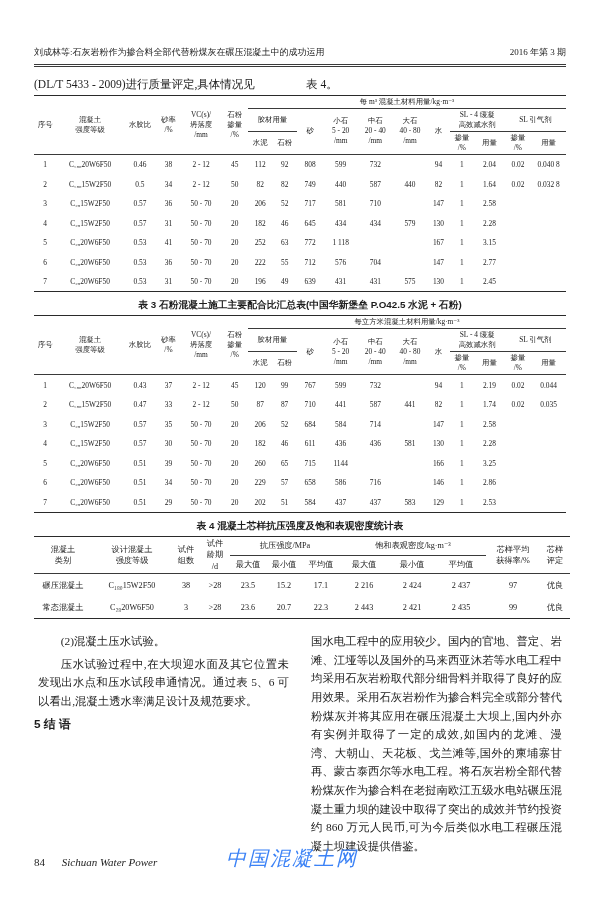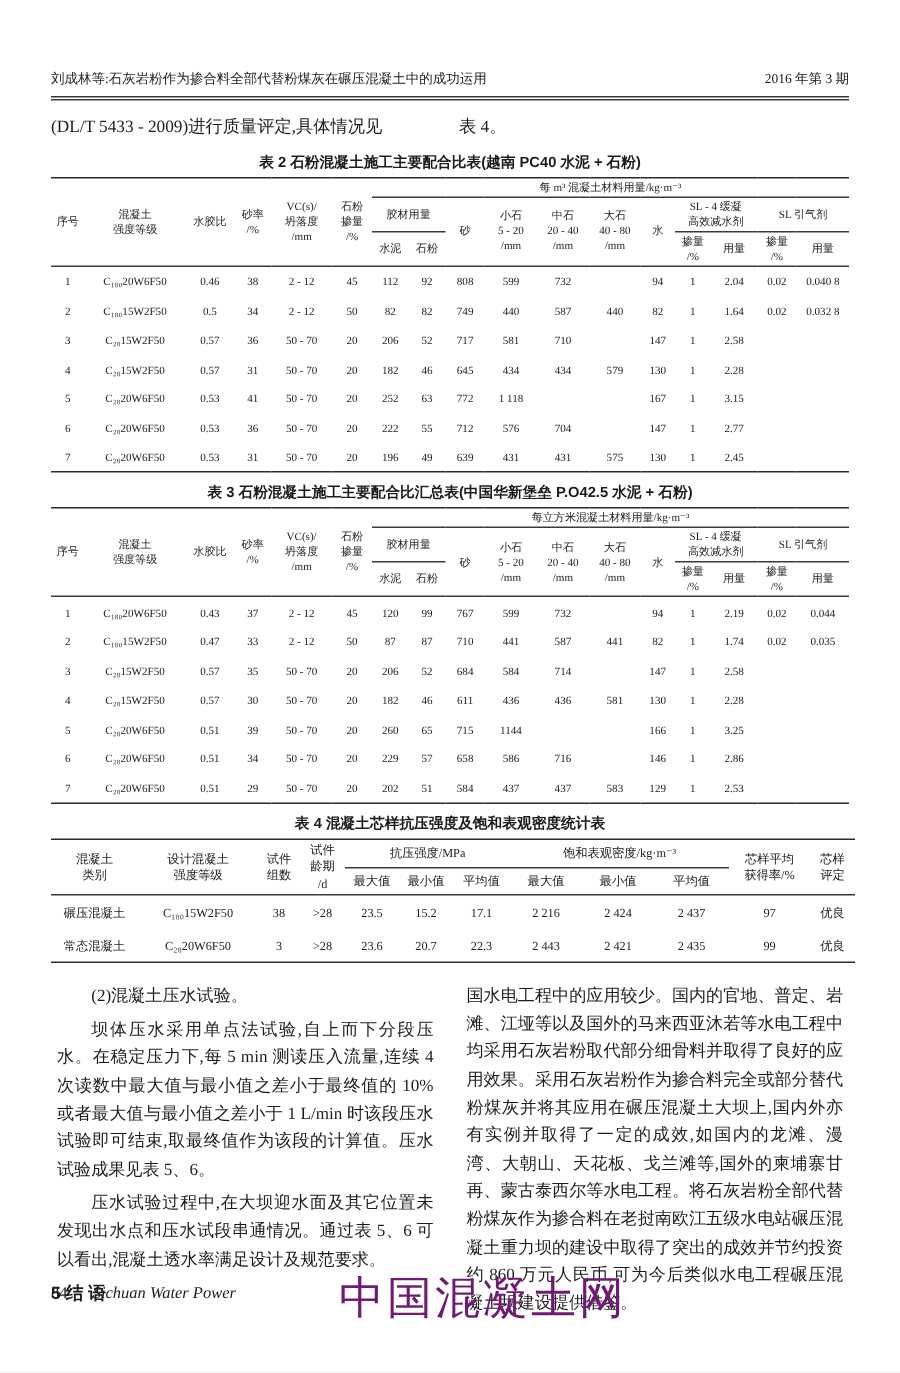--- a/index.html
+++ b/index.html
@@ -40,40 +40,39 @@
   .col{width:50%;}
   .col p{margin:4px;text-indent:2em;}
   .col p.noindent{text-indent:0;}
   .col .secthead{font-family:"Liberation Sans","DejaVu Sans",sans-serif;font-weight:bold;
                  font-size:11.8px;margin:3px 0;text-indent:0;}
 
   
   .footer{position:absolute;left:34px;top:856px;font-size:11px;}
   .footer .pn{margin-right:14px;}
   .footer .jn{font-family:"Liberation Serif","DejaVu Serif",serif;font-weight:normal;font-style:italic;}
-  .watermark{position:absolute;left:226px;top:845px;font-size:30px;letter-spacing:2px;
-             font-family:"Liberation Sans","DejaVu Sans",sans-serif;color:#701a75;}
+  .watermark{position:absolute;left:226px;top:845px;font-size:20px;letter-spacing:2px;
+             font-family:"Liberation Sans","DejaVu Sans",sans-serif;color:#3b82f6;font-style:italic;}
 </style>
 </head>
 <body>
 
 <div class="page">
   <div class="inner">
 
     <div class="runhead">
       <span>刘成林等:石灰岩粉作为掺合料全部代替粉煤灰在碾压混凝土中的成功运用</span>
       <span>2016 年第 3 期</span>
     </div>
 
     <div class="introline">
       <span class="l">(DL/T 5433 - 2009)进行质量评定,具体情况见</span>
       <span class="r">表 4。</span>
     </div>
 
-    <div class="tcap">表 2  石粉混凝土施工主要配合比表(越南 PC40 水泥 + 石粉)</div>
     <table class="sci mix">
       <colgroup>
         <col style="width:22px">
           <col style="width:66px">
           <col style="width:32px">
           <col style="width:24px">
         <col style="width:40px">
           <col style="width:26px">
           <col style="width:24px">
           <col style="width:24px">
@@ -541,21 +540,20 @@
             <td>2 435</td>
             <td>99</td>
             <td>优良</td>
           </tr>
         </tbody>
     </table>
 
     <div class="cols">
       <div class="col">
         <p>(2)混凝土压水试验。</p>
-        <p>坝体压水采用单点法试验,自上而下分段压水。在稳定压力下,每 5 min 测读压入流量,连续 4 次读数中最大值与最小值之差小于最终值的 10%或者最大值与最小值之差小于 1 L/min 时该段压水试验即可结束,取最终值作为该段的计算值。压水试验成果见表 5、6。</p>
         <p>压水试验过程中,在大坝迎水面及其它位置未发现出水点和压水试段串通情况。通过表 5、6 可以看出,混凝土透水率满足设计及规范要求。</p>
         <p class="secthead">5  结  语</p>
       </div>
       <div class="col">
         <p class="noindent">国水电工程中的应用较少。国内的官地、普定、岩滩、江垭等以及国外的马来西亚沐若等水电工程中均采用石灰岩粉取代部分细骨料并取得了良好的应用效果。采用石灰岩粉作为掺合料完全或部分替代粉煤灰并将其应用在碾压混凝土大坝上,国内外亦有实例并取得了一定的成效,如国内的龙滩、漫湾、大朝山、天花板、戈兰滩等,国外的柬埔寨甘再、蒙古泰西尔等水电工程。将石灰岩粉全部代替粉煤灰作为掺合料在老挝南欧江五级水电站碾压混凝土重力坝的建设中取得了突出的成效并节约投资约 860 万元人民币,可为今后类似水电工程碾压混凝土坝建设提供借鉴。</p>
       </div>
     </div>
 
   </div>
 

